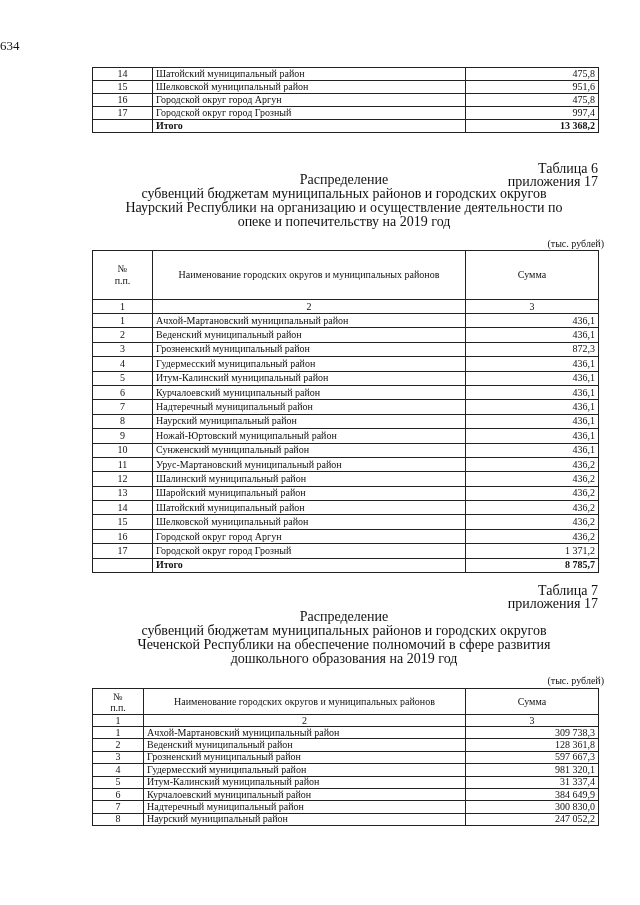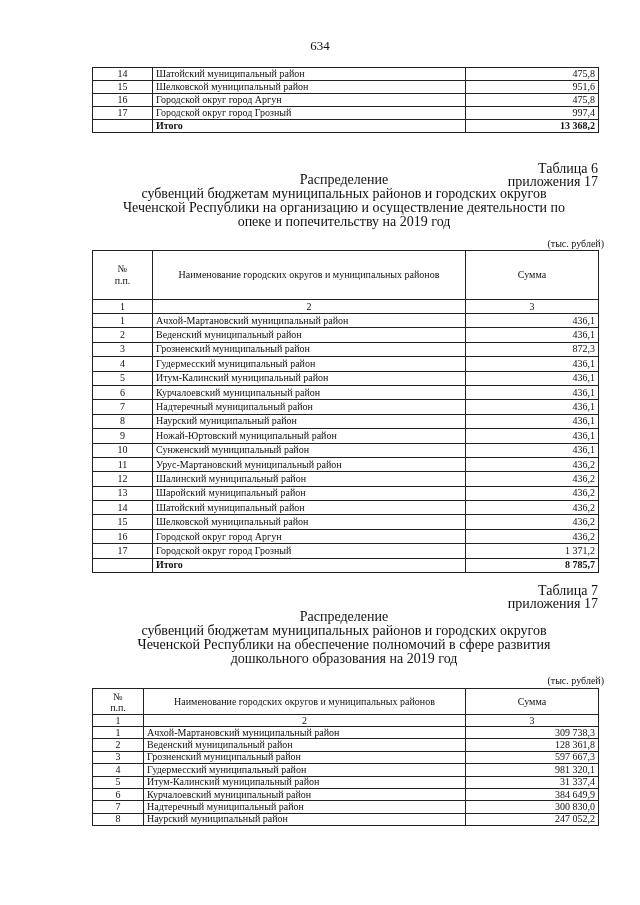--- a/index.html
+++ b/index.html
@@ -1,21 +1,21 @@
 <!DOCTYPE html>
 <html><head>
 <meta charset="utf-8">
 <style>
   html, body { margin: 0; padding: 0; background: #ffffff; }
   body {
     width: 640px; height: 905px; position: relative; overflow: hidden;
     font-family: "Liberation Serif", "DejaVu Serif", serif; color: #111;
   }
   .abs { position: absolute; }
-  .page-number { left: 0; width: 640px; top: 38px; text-align: center; font-size: 13px; }
+  .page-number { left: 0; width: 640px; top: 38px; font-size: 13px; }
 
   table { border-collapse: collapse; position: absolute; table-layout: fixed; }
   td { border: 1px solid #222; padding: 0 3px; font-size: 10px; line-height: 1; overflow: hidden; white-space: nowrap; }
   td.num { text-align: center; margin-top: 28px; }
   td.sum { text-align: right; }
   td.hdr { text-align: center; white-space: normal; }
   tr.total td { font-weight: bold; }
 
   .t-caption { right: 42px; text-align: right; font-size: 14px; line-height: 13px; }
   .t-title { left: 88px; width: 512px; text-align: center; font-size: 14px; line-height: 14px; }
@@ -63,21 +63,21 @@
 </tbody>
   </table>
 
 <div class="abs t-caption" style="top:146px;margin-top:16px;">
   <div>Таблица 6</div>
   <div>приложения 17</div>
 </div>
 <div class="abs t-title" style="top:173px;">
   <div>Распределение</div>
   <div>субвенций бюджетам муниципальных районов и городских округов</div>
-  <div>Чеченской Республики на организацию и осуществление деятельности по</div>
+  <div>Наурский Республики на организацию и осуществление деятельности по</div>
   <div>опеке и попечительству на 2019 год</div>
 </div>
 <div class="abs units" style="top:238px;">(тыс. рублей)</div>
 
 <table style="left:92px; top:250px; width:506px;">
   <colgroup>
       <col style="width:60px">
       <col style="width:313px">
       <col style="width:133px">
     </colgroup>

